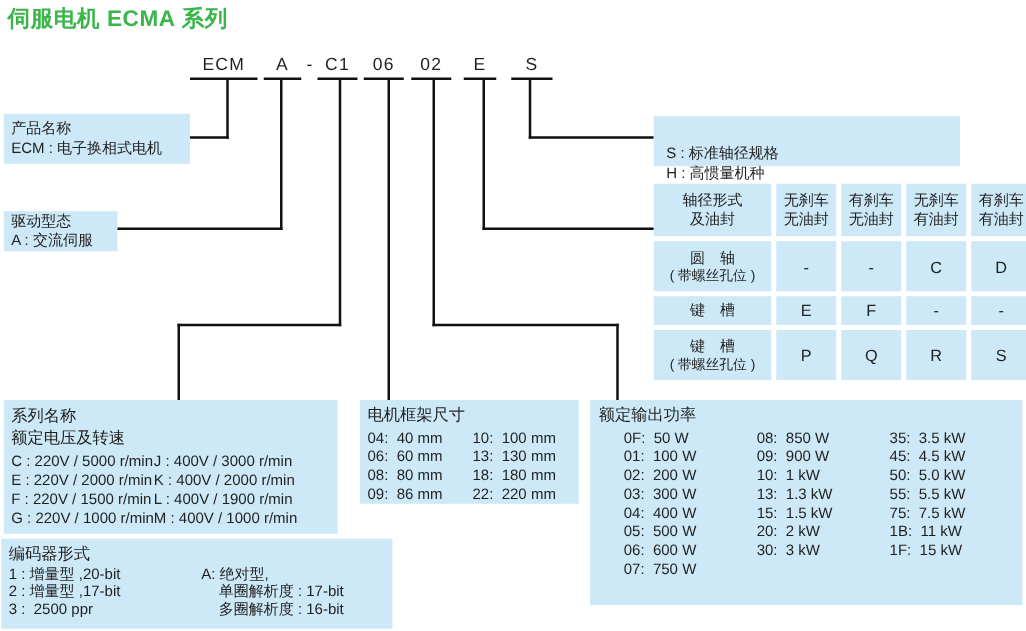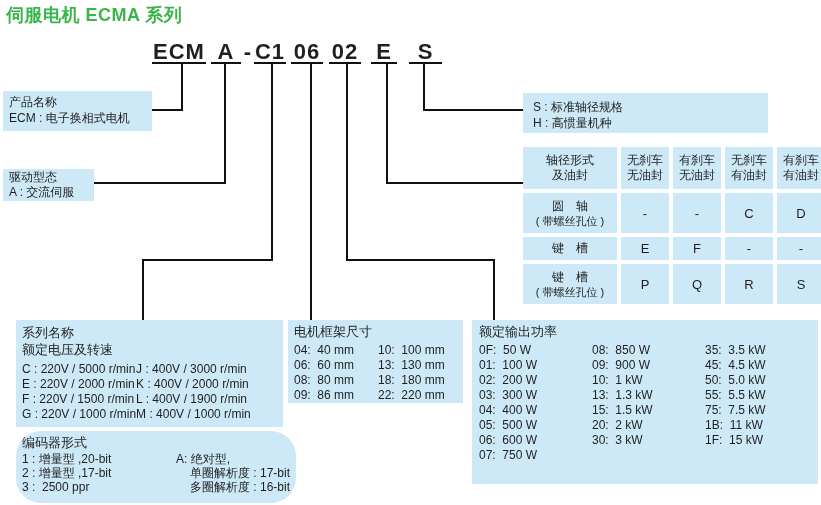--- a/index.html
+++ b/index.html
@@ -9,21 +9,21 @@
     overflow:hidden;
   }
   .page-title {
     position:absolute; left:6px; top:3px;
     font-size:18px; font-weight:bold; color:var(--title-green,#3ab54a);
     letter-spacing:0.5px;
   }
   
   .seg {
     position:absolute; top:42px; height:20px;
-    font-size:22px; font-weight:bold; text-align:center;
+    font-size:14px; font-weight:normal; text-align:center;
     border-bottom:2px solid #111; letter-spacing:1px; line-height:19px;
   }
   .seg.nounder { border-bottom:none; }
   
   .vline { position:absolute; width:2px; background:#111; }
   .hline { position:absolute; height:2px; background:#111; }
   
   .bluebox {
     position:absolute; background:var(--box-bg,#cde8f7);
     font-size:12px; line-height:16px; box-sizing:border-box;
@@ -95,21 +95,21 @@
   <div class="bluebox" style="left:3px;top:91px;width:149px;height:40px;padding:3px 0 0 6px;">
     <div>产品名称</div>
     <div>ECM : 电子换相式电机</div>
   </div>
 
   <div class="bluebox" style="left:3px;top:169px;width:91px;height:32px;padding:1px 0 12px 6px;line-height:15px;">
     <div>驱动型态</div>
     <div>A : 交流伺服</div>
   </div>
 
-  <div class="bluebox" style="left:523px;top:93px;width:245px;height:40px;padding:6px 0 0 10px;">
+  <div class="bluebox" style="left:523px;top:93px;width:245px;height:40px;padding:21px 0 0 10px;">
     <div>S : 标准轴径规格</div>
     <div>H : 高惯量机种</div>
   </div>
 
   <div class="shaft-table">
     <div class="tcell">
       <div>轴径形式</div>
       <div>及油封</div>
     </div>
     <div class="tcell">
@@ -149,40 +149,40 @@
     <div class="tcell">
       <div>键　槽</div>
       <div class="sub">( 带螺丝孔位 )</div>
     </div>
     <div class="tcell val">P</div>
     <div class="tcell val">Q</div>
     <div class="tcell val">R</div>
     <div class="tcell val">S</div>
   </div>
 
-  <div class="bluebox" style="left:16px;top:320px;width:267px;height:107px;padding:4px 0 0 6px;">
+  <div class="bluebox" style="left:3px;top:320px;width:267px;height:107px;padding:4px 0 0 6px;">
     <div class="bx-title">系列名称</div>
     <div class="bx-title">额定电压及转速</div>
     <div class="cols series-rows">
       <div class="c1">
           <div class="li-line">C : 220V / 5000 r/min</div>
           <div class="li-line">E : 220V / 2000 r/min</div>
           <div class="li-line">F : 220V / 1500 r/min</div>
           <div class="li-line">G : 220V / 1000 r/min</div>
         </div>
       <div>
           <div class="li-line">J : 400V / 3000 r/min</div>
           <div class="li-line">K : 400V / 2000 r/min</div>
           <div class="li-line">L : 400V / 1900 r/min</div>
           <div class="li-line">M : 400V / 1000 r/min</div>
         </div>
     </div>
   </div>
 
-  <div class="bluebox" style="left:16px;top:431px;width:280px;height:72px;padding:3px 0 0 6px;border-radius:25px;">
+  <div class="bluebox" style="left:1px;top:431px;width:313px;height:72px;padding:3px 0 0 6px;">
     <div class="bx-title">编码器形式</div>
     <div class="cols enc-cols">
       <div class="c1">
           <div class="li-line">1 : 增量型 ,20-bit</div>
           <div class="li-line">2 : 增量型 ,17-bit</div>
           <div class="li-line">3 :  2500 ppr</div>
         </div>
       <div class="enc-col2">
           <div class="li-line">A: 绝对型,</div>
           <div class="li-line">单圈解析度 : 17-bit</div>
@@ -204,21 +204,21 @@
           <div class="li-line">10:  100 mm</div>
           <div class="li-line">13:  130 mm</div>
           <div class="li-line">18:  180 mm</div>
           <div class="li-line">22:  220 mm</div>
         </div>
     </div>
   </div>
 
   <div class="bluebox" style="left:472px;top:320px;width:346px;height:164px;padding:3px 0 0 7px;">
     <div class="bx-title">额定输出功率</div>
-    <div class="cols pow-cols" style="margin-top:3px;">
+    <div class="cols pow-cols" style="margin-top:3px;margin-left:20px;">
       <div class="pcol">
           <div class="li-line">0F:  50 W</div>
           <div class="li-line">01:  100 W</div>
           <div class="li-line">02:  200 W</div>
           <div class="li-line">03:  300 W</div>
           <div class="li-line">04:  400 W</div>
           <div class="li-line">05:  500 W</div>
           <div class="li-line">06:  600 W</div>
           <div class="li-line">07:  750 W</div>
         </div>

